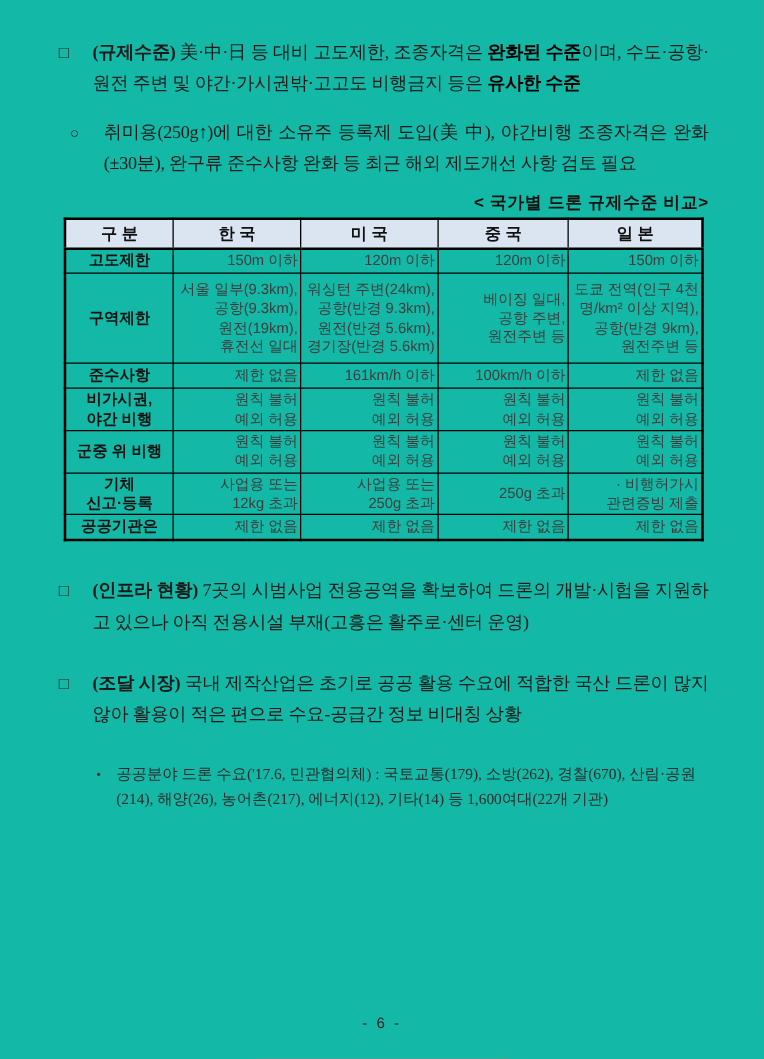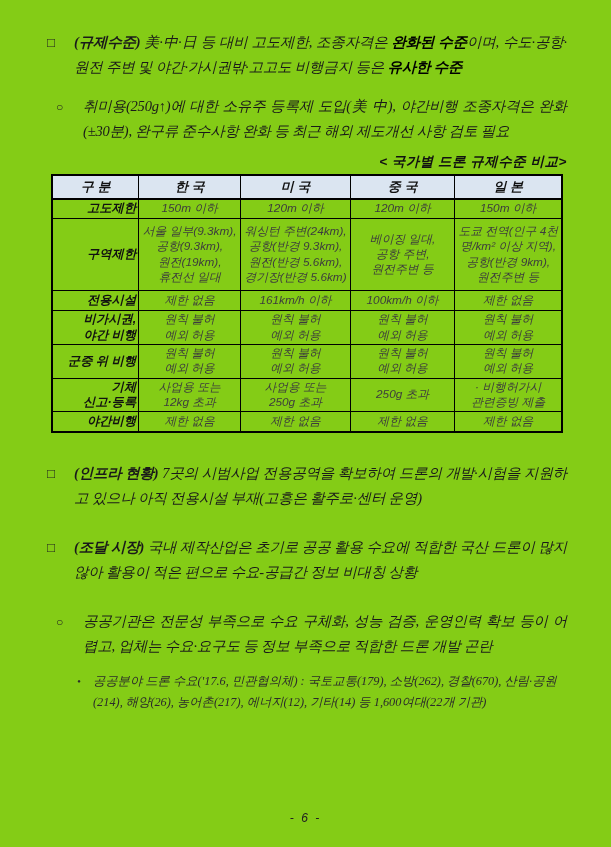--- a/index.html
+++ b/index.html
@@ -1,25 +1,24 @@
 <!DOCTYPE html>
 <html><head>
 <meta charset="utf-8">
 <style>
   * { margin:0; padding:0; box-sizing:border-box; }
   html,body { background:#888; }
   .page {
     position:relative;
     width:611px; height:847px;
     margin:0 auto;
-    background:#84cc16;
+    background:#14b8a6;
     overflow:hidden;
     font-family:"Liberation Serif", serif;
     color:#1a1a1a;
-    font-style:italic;
   }
   .content { padding:30px 44px 0 47px; }
 
   
   .para {
     font-size:14.5px;
     line-height:1.72;
     padding-left:27px;
     text-indent:-27px;
     text-align:justify;
@@ -86,26 +85,26 @@
     font-weight:bold;
     color:#111;
     height:24px;
     border-bottom:2px solid #000;
   }
   table.cmp td.lbl {
     font-size:12.3px;
     font-weight:bold;
     color:#111;
     line-height:1.25;
-    text-align:right;
   }
   table.cmp td.val {
     font-size:11.8px;
     color:#3d3d3d;
     line-height:1.3;
+    text-align:right;
   }
   tr.r-short td { height:20px; }
   tr.r-tall td { height:30px; }
   tr.r-zone td { height:72px; }
 
   
   .footer {
     position:absolute;
     left:0; right:0; bottom:22px;
     text-align:center;
@@ -169,21 +168,21 @@
 경기장(반경 5.6km)</td>
           <td class="val">베이징 일대,
 공항 주변,
 원전주변 등</td>
           <td class="val">도쿄 전역(인구 4천
 명/km² 이상 지역),
 공항(반경 9km),
 원전주변 등</td>
         </tr>
         <tr class="r-short">
-          <td class="lbl">전용시설</td>
+          <td class="lbl">준수사항</td>
           <td class="val">제한 없음</td>
           <td class="val">161km/h 이하</td>
           <td class="val">100km/h 이하</td>
           <td class="val">제한 없음</td>
         </tr>
         <tr class="r-tall">
           <td class="lbl">비가시권,
 야간 비행</td>
           <td class="val">원칙 불허
 예외 허용</td>
@@ -210,41 +209,38 @@
 신고·등록</td>
           <td class="val">사업용 또는
 12kg 초과</td>
           <td class="val">사업용 또는
 250g 초과</td>
           <td class="val">250g 초과</td>
           <td class="val">· 비행허가시
 관련증빙 제출</td>
         </tr>
         <tr class="r-short">
-          <td class="lbl">야간비행</td>
+          <td class="lbl">공공기관은</td>
           <td class="val">제한 없음</td>
           <td class="val">제한 없음</td>
           <td class="val">제한 없음</td>
           <td class="val">제한 없음</td>
         </tr>
       </tbody>
     </table>
 
 
     <div class="para mb-sec">
       <span class="marker">□</span><span class="head">(인프라 현황)</span><span> 7곳의 시범사업 전용공역을 확보하여 드론의 개발·시험을 지원하고 있으나 아직 전용시설 부재(고흥은 활주로·센터 운영)</span>
     </div>
 
     <div class="para mb-sec">
       <span class="marker">□</span><span class="head">(조달 시장)</span><span> 국내 제작산업은 초기로 공공 활용 수요에 적합한 국산 드론이 많지 않아 활용이 적은 편으로 수요-공급간 정보 비대칭 상황</span>
     </div>
 
-    <div class="para circ mb-s7">
-      <span class="marker">○</span><span>공공기관은 전문성 부족으로 수요 구체화, 성능 검증, 운영인력 확보 등이 어렵고, 업체는 수요·요구도 등 정보 부족으로 적합한 드론 개발 곤란</span>
-    </div>
 
     <div class="sub" style="margin-left:30px;">
       <span class="marker">•</span><span>공공분야 드론 수요('17.6, 민관협의체) : 국토교통(179), 소방(262), 경찰(670), 산림·공원(214), 해양(26), 농어촌(217), 에너지(12), 기타(14) 등 1,600여대(22개 기관)</span>
     </div>
 
   </div>
 
   <div class="footer">- 6 -</div>
 </div>
 

